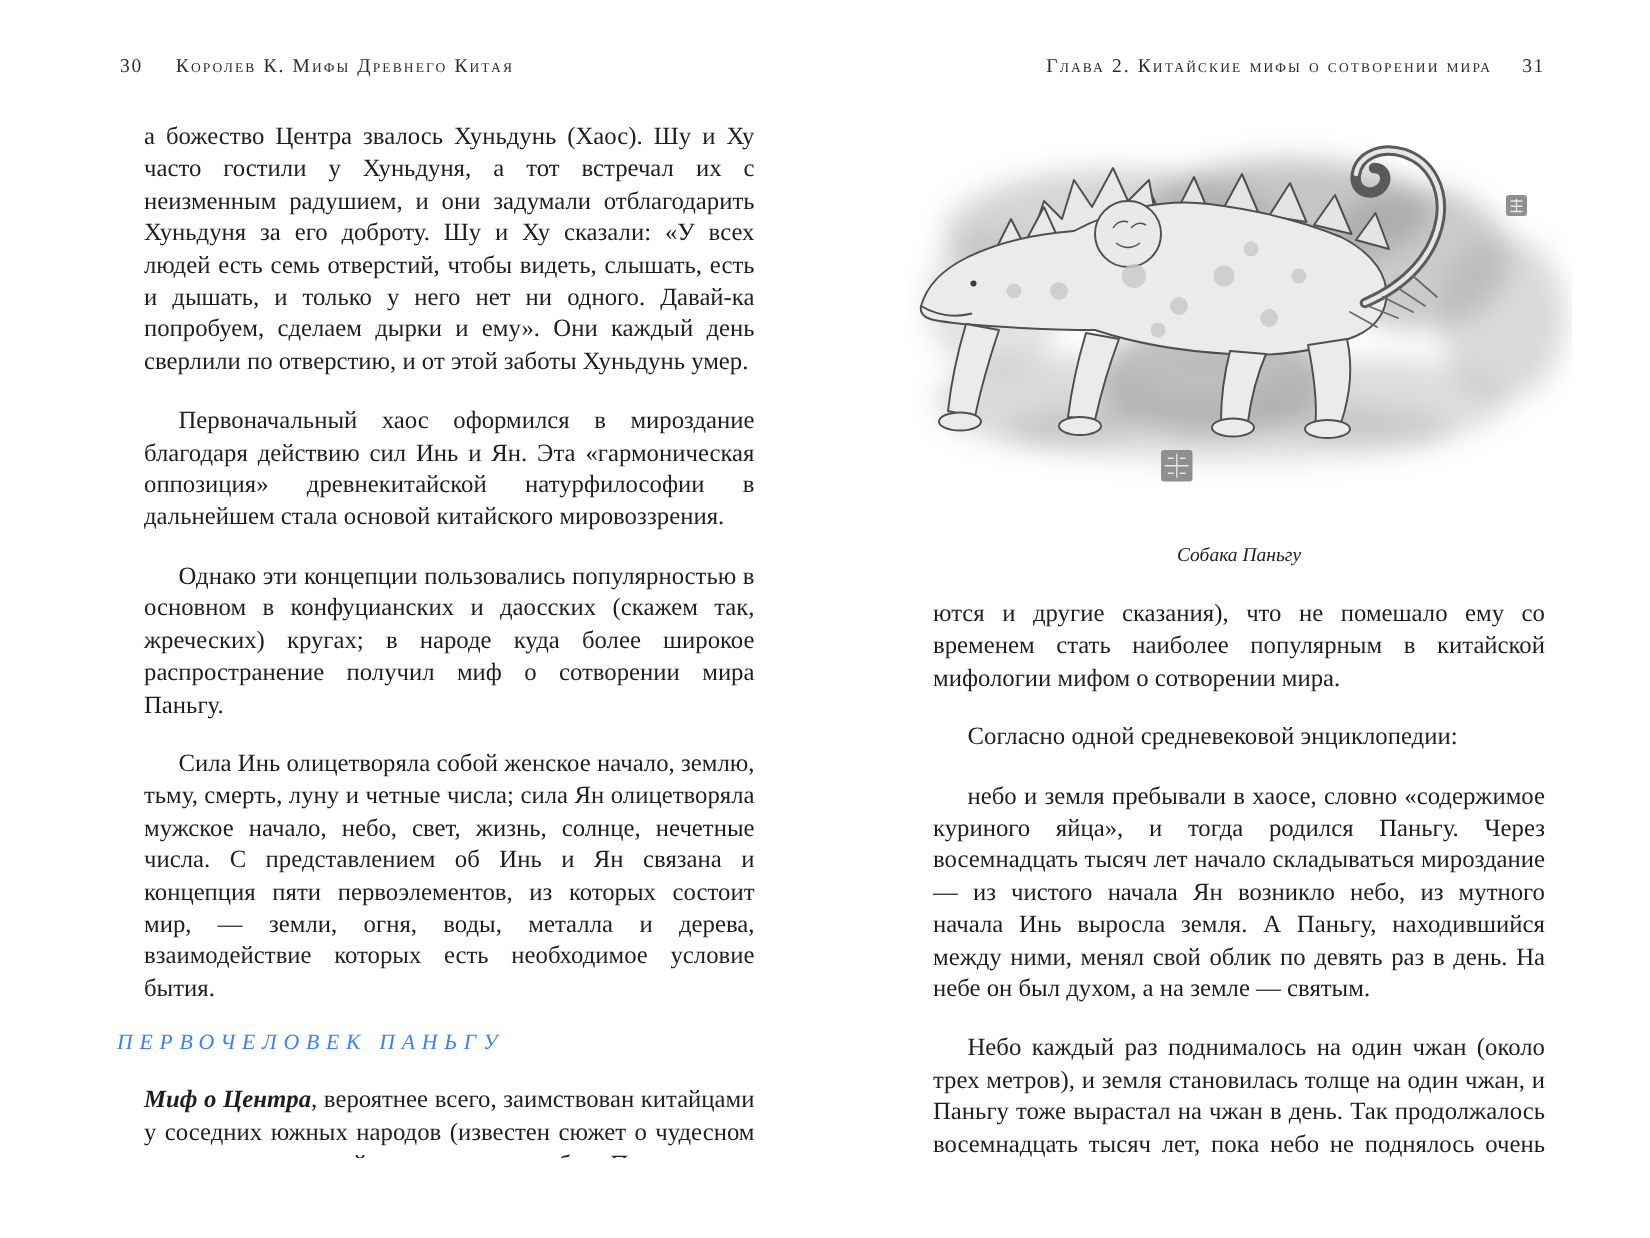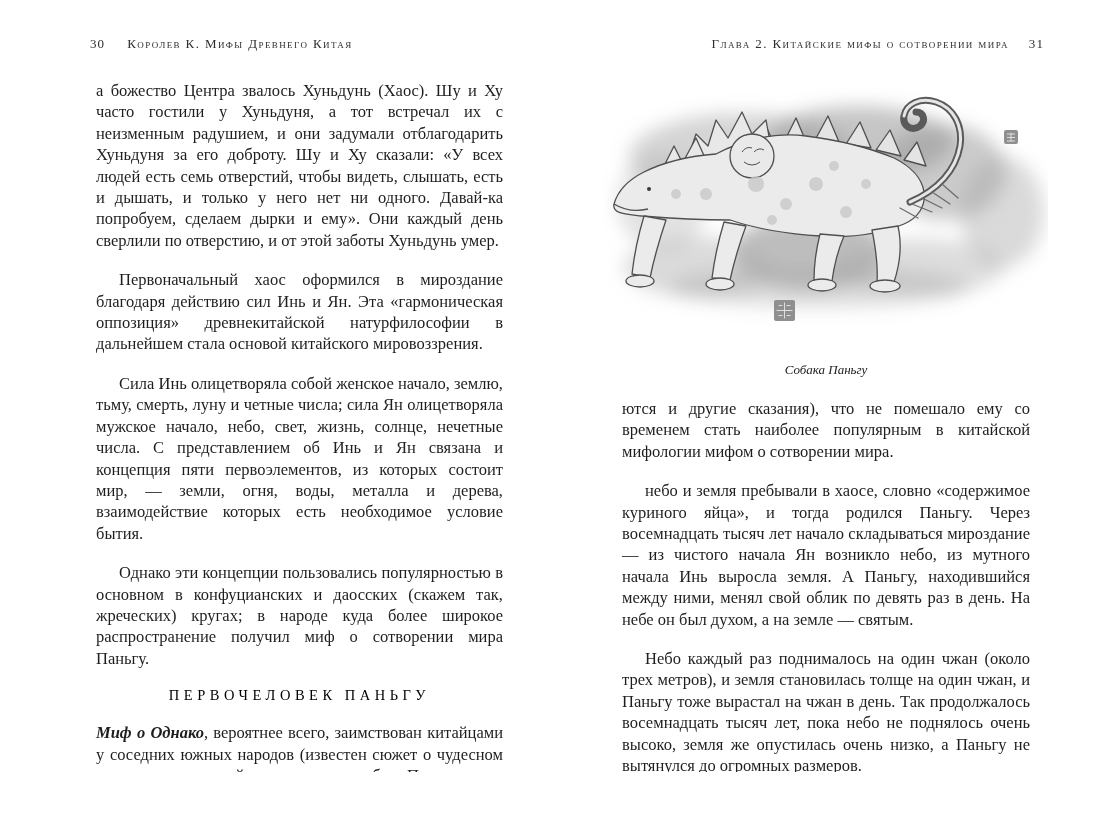--- a/index.html
+++ b/index.html
@@ -20,23 +20,23 @@
     top: 36px;
     font-size: 13px;
     color: #2d2d2d;
     letter-spacing: 1.1px;
     white-space: nowrap;
   }
   .running-head .runtitle {
     font-variant: small-caps;
     letter-spacing: 1.4px;
   }
-  .running-head.left { left: 90px; }
+  .running-head.left { left: 80px; }
   .running-head.left .pagenum { margin-right: 22px; }
-  .running-head.right { right: 56px; text-align: right; }
+  .running-head.right { right: 70px; text-align: right; }
   .running-head.right .pagenum { margin-left: 20px; }
 
   .page-col {
     position: absolute;
     top: 62px;
   }
   .left-col { left: 78px; width: 443px; height: 710px; overflow: hidden; }
   .right-col { left: 604px; width: 444px; height: 710px; overflow: hidden; }
 
   .body-par {
@@ -44,26 +44,27 @@
     font-size: 16.5px;
     line-height: 21.4px;
     text-align: justify;
     hyphens: auto;
     -webkit-hyphens: auto;
   }
   .indent { text-indent: 23px; }
 
   .section-heading {
     margin: 15px 0 14px 0;
-    text-align: center;
+    text-align: left;
     font-size: 14.5px;
     font-weight: 400;
     letter-spacing: 4.5px;
-    color: #000000;
+    color: #3b82f6;
     white-space: nowrap;
+    font-style: italic;
   }
   .lead-par .lead {
     font-weight: 700;
     font-style: italic;
   }
 
   .illustration {
     margin: 0 0 20px 0;
     padding: 0;
   }
@@ -89,24 +90,24 @@
     <span class="pagenum">30</span><span class="runtitle">Королев К. Мифы Древнего Китая</span>
   </header>
 
   <header class="running-head right">
     <span class="runtitle">Глава 2. Китайские мифы о сотворении мира</span><span class="pagenum">31</span>
   </header>
 
   <main class="page-col left-col">
     <p class="body-par">а божество Центра звалось Хуньдунь (Хаос). Шу и Ху часто гостили у Хуньдуня, а тот встречал их с неизменным радушием, и они задумали отблагодарить Хуньдуня за его доброту. Шу и Ху сказали: «У всех людей есть семь отверстий, чтобы видеть, слышать, есть и дышать, и только у него нет ни одного. Давай-ка попробуем, сделаем дырки и ему». Они каждый день сверлили по отверстию, и от этой заботы Хуньдунь умер.</p>
     <p class="body-par indent">Первоначальный хаос оформился в мироздание благодаря действию сил Инь и Ян. Эта «гармоническая оппозиция» древнекитайской натурфилософии в дальнейшем стала основой китайского мировоззрения.</p>
+    <p class="body-par indent">Однако эти концепции пользовались популярностью в основном в конфуцианских и даосских (скажем так, жреческих) кругах; в народе куда более широкое распространение получил миф о сотворении мира Паньгу.</p>
     <p class="body-par indent">Сила Инь олицетворяла собой женское начало, землю, тьму, смерть, луну и четные числа; сила Ян олицетворяла мужское начало, небо, свет, жизнь, солнце, нечетные числа. С представлением об Инь и Ян связана и концепция пяти первоэлементов, из которых состоит мир, — земли, огня, воды, металла и дерева, взаимодействие которых есть необходимое условие бытия.</p>
-    <p class="body-par indent">Однако эти концепции пользовались популярностью в основном в конфуцианских и даосских (скажем так, жреческих) кругах; в народе куда более широкое распространение получил миф о сотворении мира Паньгу.</p>
     <h2 class="section-heading">ПЕРВОЧЕЛОВЕК ПАНЬГУ</h2>
-    <p class="body-par lead-par"><span class="lead">Миф о Однако</span><span>, вероятнее всего, заимствован китайцами у соседних южных народов (известен сюжет о чудесном прародителе некитайских племен — собаке Паньху, име-</span></p>
+    <p class="body-par lead-par"><span class="lead">Миф о Центра</span><span>, вероятнее всего, заимствован китайцами у соседних южных народов (известен сюжет о чудесном прародителе некитайских племен — собаке Паньху, име-</span></p>
   </main>
 
   <aside class="page-col right-col">
     <figure class="illustration">
       <svg viewBox="0 0 444 288" xmlns="http://www.w3.org/2000/svg">
         <defs>
           <filter id="blurBig" x="-40%" y="-40%" width="180%" height="180%">
               <feGaussianBlur stdDeviation="9"></feGaussianBlur>
             </filter>
           <filter id="blurMid" x="-40%" y="-40%" width="180%" height="180%">
@@ -195,17 +196,18 @@
         </g>
         <g transform="translate(170,238)">
           <rect width="21" height="21" rx="2" fill="#8f8f8f"></rect>
           <path d="M10.5,2.5 V18.5 M2.5,10.5 H18.5 M4.5,5.5 H8.5 M12.5,5.5 H16.5 M4.5,15.5 H8.5 M12.5,15.5 H16.5" stroke="#e6e6e6" stroke-width="0.9" fill="none"></path>
         </g>
       </svg>
       <figcaption class="caption">Собака Паньгу</figcaption>
     </figure>
 
     <p class="body-par">ются и другие сказания), что не помешало ему со временем стать наиболее популярным в китайской мифологии мифом о сотворении мира.</p>
+    <p class="body-par indent">Согласно одной средневековой энциклопедии:</p>
     <p class="body-par indent">небо и земля пребывали в хаосе, словно «содержимое куриного яйца», и тогда родился Паньгу. Через восемнадцать тысяч лет начало складываться мироздание — из чистого начала Ян возникло небо, из мутного начала Инь выросла земля. А Паньгу, находившийся между ними, менял свой облик по девять раз в день. На небе он был духом, а на земле — святым.</p>
     <p class="body-par indent">Небо каждый раз поднималось на один чжан (около трех метров), и земля становилась толще на один чжан, и Паньгу тоже вырастал на чжан в день. Так продолжалось восемнадцать тысяч лет, пока небо не поднялось очень высоко, земля же опустилась очень низко, а Паньгу не вытянулся до огромных размеров.</p>
   </aside>
 
 </div>
 
 </body></html>

